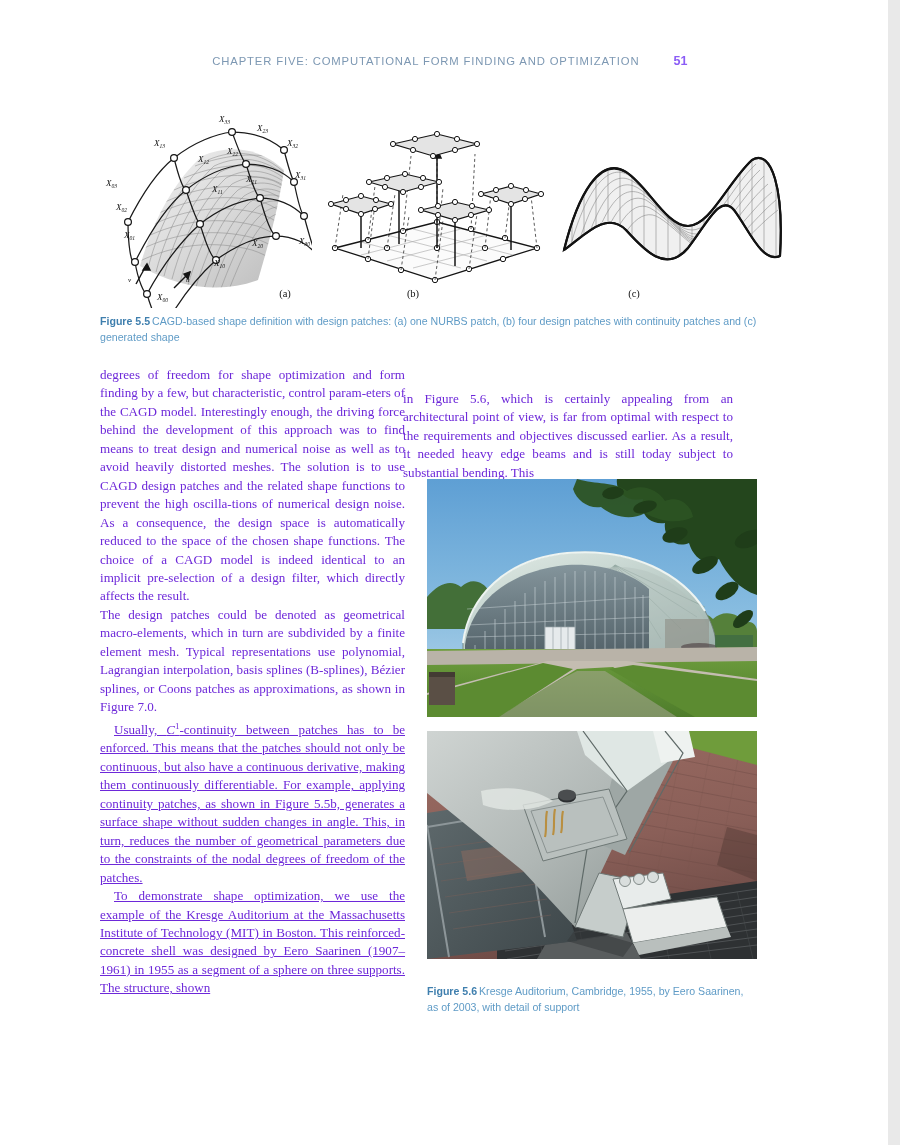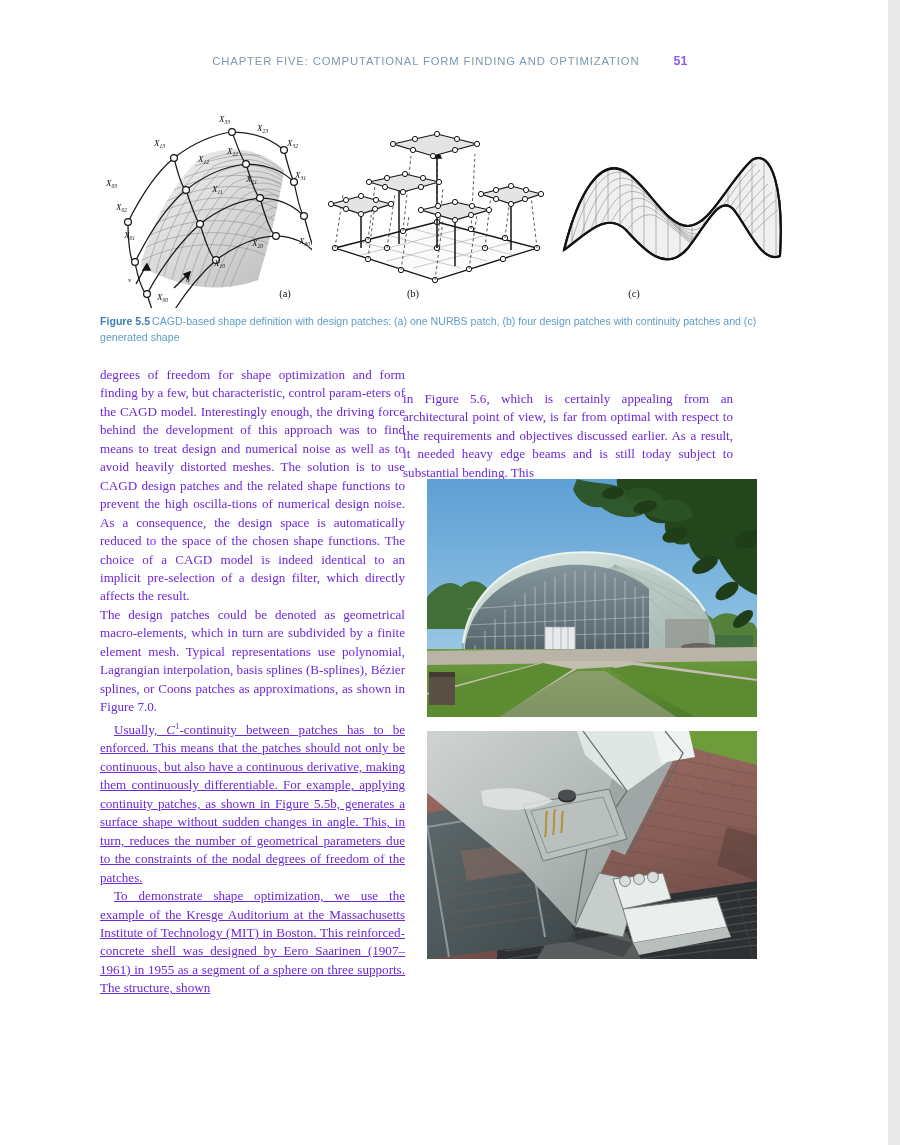--- a/index.html
+++ b/index.html
@@ -691,14 +691,17 @@
         </g>
 
         <path d="M 196,178 L 290,166 L 300,196 L 206,212 Z" fill="#eceeed" stroke="#767f7d" stroke-width="1"></path>
         <path d="M 206,212 L 300,196 L 304,206 L 212,224 Z" fill="#b9bfbd"></path>
 
         <path d="M 150,196 L 206,212 L 196,226 L 140,210 Z" fill="#35383a" opacity="0.55"></path>
       </g>
     </svg>
   </div>
 
+  <div class="caption cap56">
+    <b class="lead">Figure 5.6</b><span>Kresge Auditorium, Cambridge, 1955, by Eero Saarinen, as of 2003, with detail of support</span>
+  </div>
 
 </div>
 
 </body></html>

